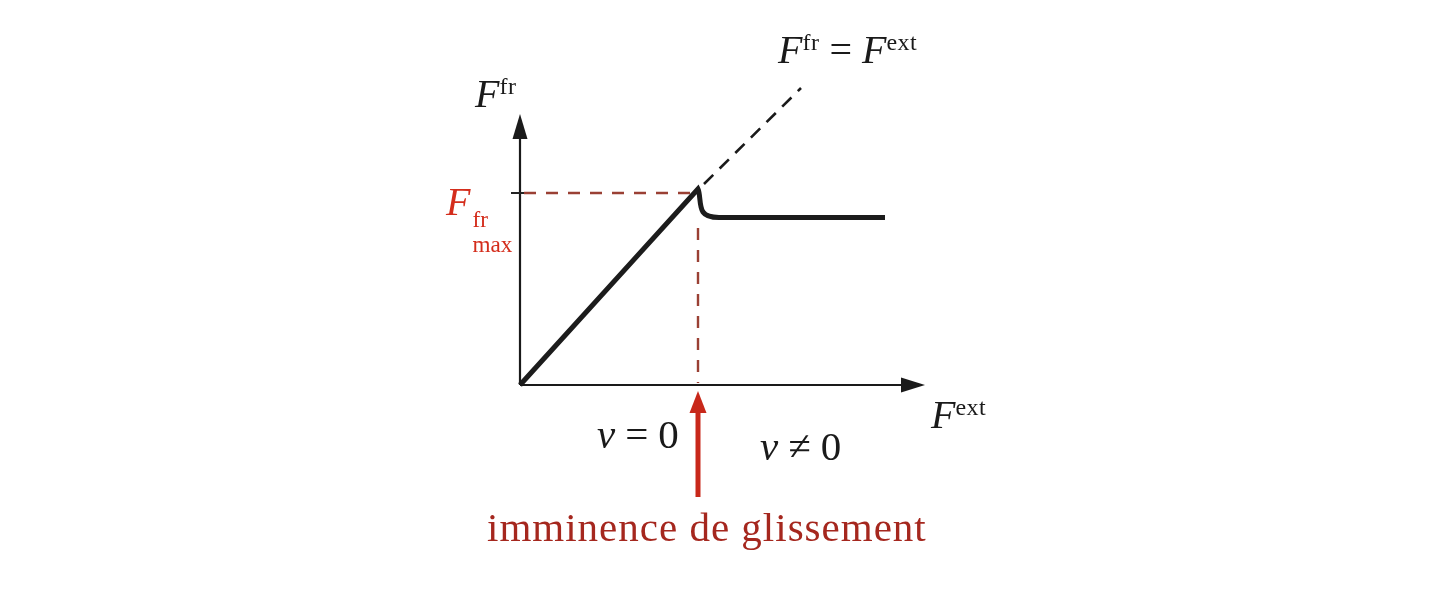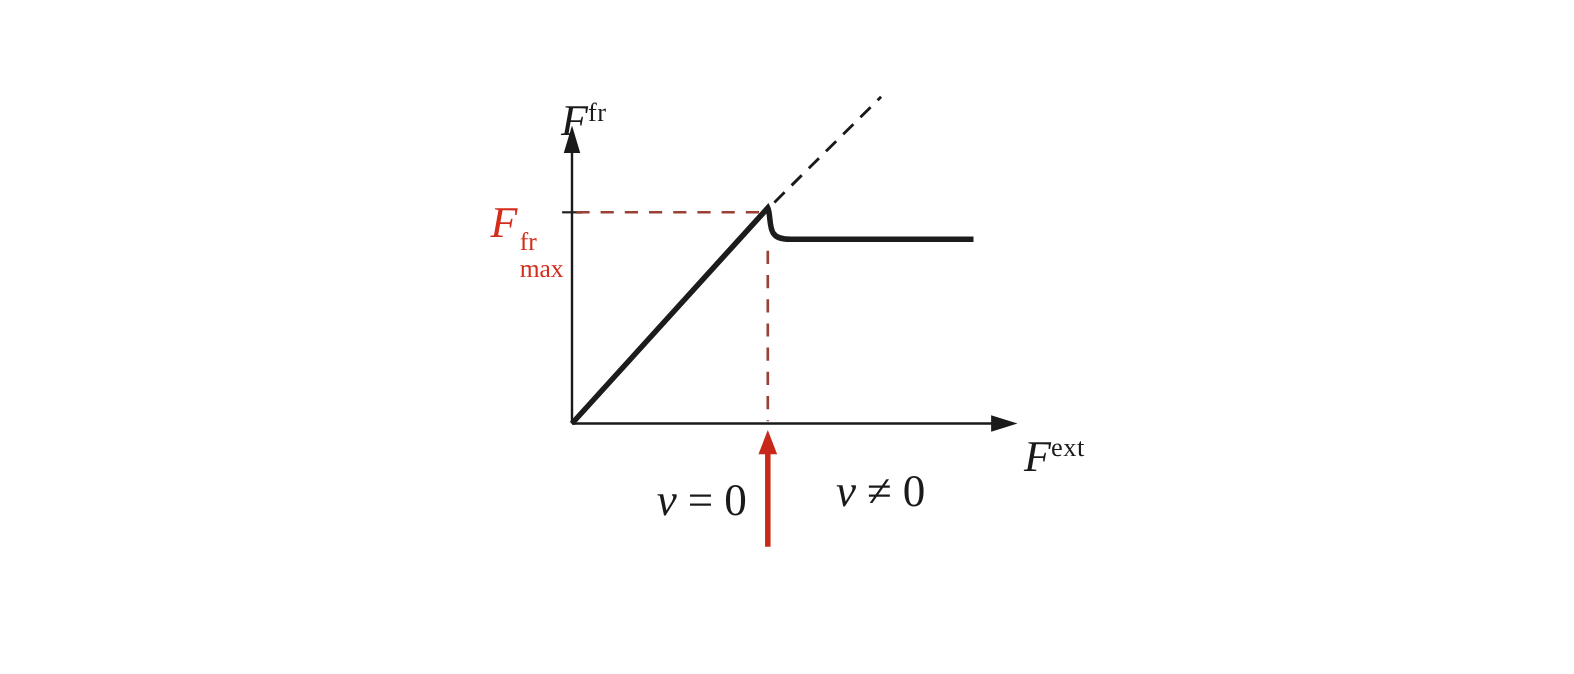--- a/index.html
+++ b/index.html
@@ -61,38 +61,42 @@
     <line x1="698" y1="228" x2="698" y2="383" stroke="#9a4034" stroke-width="2.4" stroke-dasharray="12 10"></line>
 
     <line x1="704" y1="184" x2="801" y2="88" stroke="#1a1a1a" stroke-width="2.6" stroke-dasharray="13 9"></line>
 
     <path d="M 520 385 L 698 189 C 700.5 194 699 206 703 212 C 706 216.5 711 217.5 719 217.5 L 885 217.5" fill="none" stroke="#1c1c1c" stroke-width="5" stroke-linejoin="miter"></path>
 
     <line x1="698" y1="497" x2="698" y2="406" stroke="#c8281a" stroke-width="5"></line>
     <polygon points="698,391 689.5,413 706.5,413" fill="#c8281a"></polygon>
   </svg>
 
-  <div class="lbl" style="left:510px; top:74px;margin-top:16px;">
+  <div class="lbl" style="left:475px; top:74px;">
     <i>F</i><span class="sup">fr</span>
   </div>
 
+  <div class="lbl" style="left:778px; top:30px;">
+    <i>F</i><span class="sup">fr</span><span class="eq">=</span><i>F</i><span class="sup">ext</span>
+  </div>
 
   <div class="lbl" style="left:931px; top:354px;margin-top:41px;">
     <i>F</i><span class="sup">ext</span>
   </div>
 
   <div class="lbl red-max" style="left:446px; top:182px;">
     <i>F</i><span class="stack">
         <span>fr</span>
         <span>max</span>
       </span>
   </div>
 
-  <div class="lbl vlabel" style="left:597px; top:434px;">
+  <div class="lbl vlabel" style="left:597px; top:414px;">
     <i>v</i><span class="eq">=</span><span>0</span>
   </div>
 
   <div class="lbl vlabel" style="left:760px; top:426px;">
     <i>v</i><span class="eq">≠</span><span>0</span>
   </div>
 
+  <div class="lbl caption" style="left:487px; top:507px;">imminence de glissement</div>
 
 </div>
 
 </body></html>

